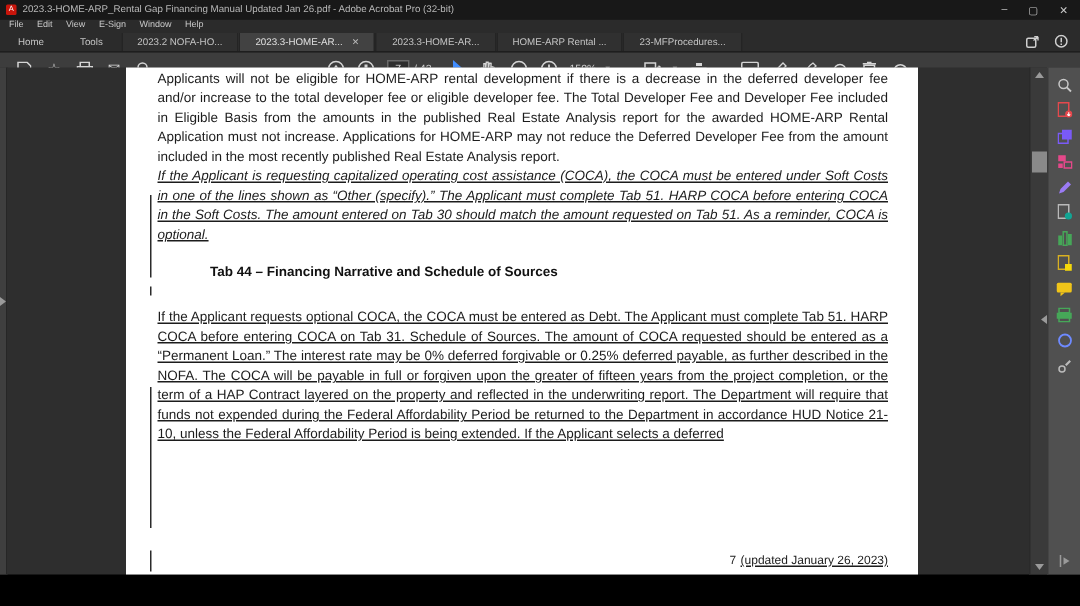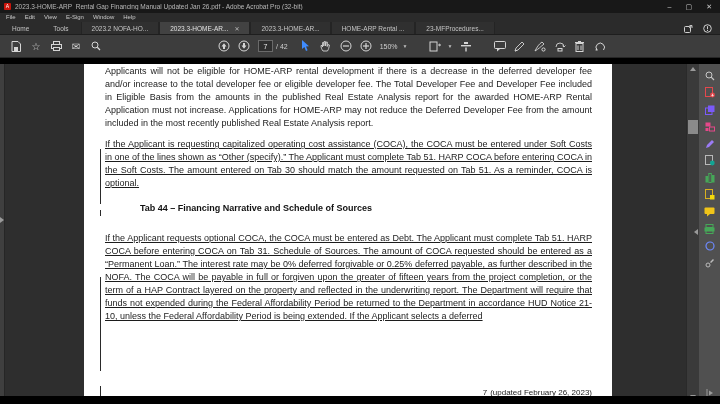--- a/index.html
+++ b/index.html
@@ -34,33 +34,33 @@
   .tool svg { display:block; }
   .page-box { width:15px; height:12px; background:#2e2e2e; border:1px solid #6a6a6a; color:#e8e8e8;
               font-size:7px; text-align:center; line-height:11px; margin:0 3px 0 4px; }
   .page-total { color:#cfcfcf; font-size:7px; margin-right:8px; white-space:nowrap; }
   .zoom-level { color:#cfcfcf; font-size:7px; margin:0 2px 0 4px; white-space:nowrap; }
   .caret { color:#bdbdbd; font-size:5px; margin:0 3px; }
   .grp-gap { width:14px; flex:none; }
   .lead-gap { width:108px; flex:none; }
 
   
-  .content { position:absolute; top:64px; left:0; right:0; height:338px; background:#2e2e2e; }
+  .content { position:absolute; top:45px; left:0; right:0; height:338px; background:#2e2e2e; }
   .left-strip { position:absolute; left:0; top:0; bottom:0; width:5px; background:#3f3f3f; border-right:1px solid #262626; }
   .left-expand { position:absolute; left:0px; top:153px; width:0; height:0;
                  border-top:3px solid transparent; border-bottom:3px solid transparent; border-left:4px solid #9a9a9a; }
 
   .page { position:absolute; left:84px; top:0; width:528px; height:338px; background:#ffffff;
           padding:0 20px 0 21px; overflow:hidden; }
   .doc-text { font-size:9px; line-height:13px; color:#1c1c1c; text-align:justify; }
   .doc-text.u { text-decoration:underline; }
   .doc-h1 { font-size:9px; line-height:13px; color:#111; font-weight:bold; }
   .doc-h2 { font-size:9px; line-height:13px; color:#111; font-weight:bold; margin-left:35px; }
   .p1 { margin-top:1px; }
-  .p2 { margin-top:8px; }
+  .p2 { margin-top:0;font-style:italic; }
   .h1 { margin-top:27px; }
   .h2 { margin-top:12px; }
   .p3 { margin-top:17px; }
   .change-bar { position:absolute; left:16px; width:1px; background:#2a2a2a; }
   .cb1 { top:85px; height:55px; }
   .cb1t { top:146px; height:6px; }
   .cb2 { top:213px; height:94px; }
   .cb3 { top:322px; height:14px; }
   .footer { position:absolute; top:324px; right:20px; font-size:8px; color:#1c1c1c; }
   .footer .u { text-decoration:underline; margin-left:3px; }
@@ -279,21 +279,21 @@
     <div class="doc-text u p2">If the Applicant is requesting capitalized operating cost assistance (COCA), the COCA must be entered under Soft Costs in one of the lines shown as “Other (specify).” The Applicant must complete Tab 51. HARP COCA before entering COCA in the Soft Costs. The amount entered on Tab 30 should match the amount requested on Tab 51. As a reminder, COCA is optional.</div>
     <div class="doc-h2 h2">Tab 44 – Financing Narrative and Schedule of Sources</div>
     <div class="doc-text u p3">If the Applicant requests optional COCA, the COCA must be entered as Debt. The Applicant must complete Tab 51. HARP COCA before entering COCA on Tab 31. Schedule of Sources. The amount of COCA requested should be entered as a “Permanent Loan.” The interest rate may be 0% deferred forgivable or 0.25% deferred payable, as further described in the NOFA. The COCA will be payable in full or forgiven upon the greater of fifteen years from the project completion, or the term of a HAP Contract layered on the property and reflected in the underwriting report. The Department will require that funds not expended during the Federal Affordability Period be returned to the Department in accordance HUD Notice 21-10, unless the Federal Affordability Period is being extended. If the Applicant selects a deferred</div>
 
     <div class="change-bar cb1"></div>
     <div class="change-bar cb1t"></div>
     <div class="change-bar cb2"></div>
     <div class="change-bar cb3"></div>
 
     <div class="footer">
-      <span>7</span><span class="u">(updated February 26, 2023)</span>
+      <span>7</span><span class="u">(updated January 26, 2023)</span>
     </div>
   </div>
 
   <div class="scrollbar">
     <div class="sb-arrow up">
         <div class="sb-tri-up"></div>
       </div>
     <div class="sb-thumb"></div>
     <div class="sb-arrow down">
         <div class="sb-tri-down"></div>

